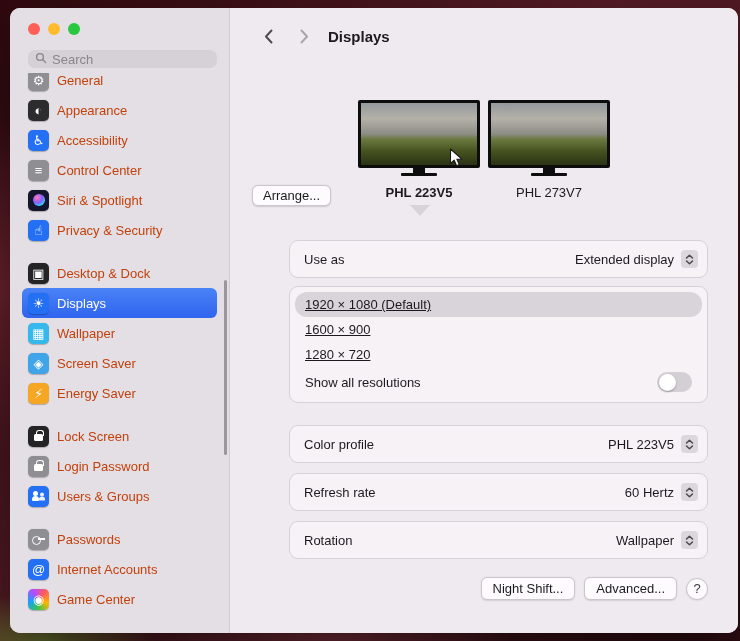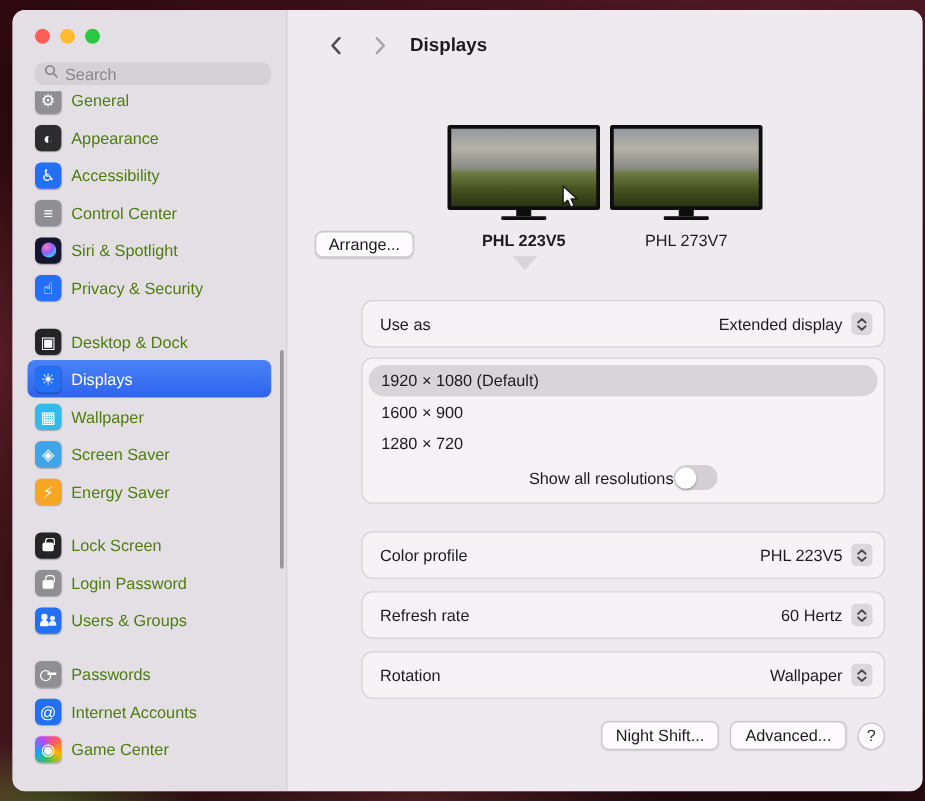--- a/index.html
+++ b/index.html
@@ -31,21 +31,21 @@
                 border-radius:7px; display:flex; align-items:center; padding:0 7px; gap:5px; }
   .search-box input { border:none; background:transparent; outline:none;
                       font:13px "Liberation Sans","DejaVu Sans",sans-serif; color:#4b474b; width:100%; }
   .search-box input::placeholder { color:#8a868a; }
   .nav { flex:1; overflow:hidden; padding:6px 12px 0 12px; }
   .group { margin-bottom:13px; }
   .group.first { margin-top:-14px; }
   .item { display:flex; align-items:center; height:30px; padding:0 6px; border-radius:6px; gap:8px; cursor:default; }
   .item.selected { background:linear-gradient(180deg,#4a83f6,#2e64ef); }
   .item.selected .lbl { color:#fff; }
-  .lbl { font-size:13px; color:#4d7c0f; white-space:nowrap; }
+  .lbl { font-size:13px; color:#c2410c; white-space:nowrap; }
   .ic { width:21px; height:21px; border-radius:5px; display:flex; align-items:center;
         justify-content:center; color:#fff; font-size:13px; line-height:1; flex:none;
         box-shadow:0 .5px 1px rgba(0,0,0,.25); }
   .siri-orb { width:12px; height:12px; border-radius:50%;
               background:radial-gradient(circle at 35% 30%, #ff7ab8, #8a5cff 45%, #2bd5ff 75%, #0b6cf0); }
   .glyph-lock { position:relative; width:9px; height:7px; background:#fff; border-radius:1.5px; margin-top:3px; }
   .glyph-lock::before { content:""; position:absolute; top:-4px; left:1.5px; width:6px; height:5px;
                         border:1.5px solid #fff; border-bottom:none; border-radius:3px 3px 0 0; }
   .glyph-key { position:relative; width:14px; height:13px; }
   .glyph-key::before { content:""; position:absolute; left:0; top:3px; width:7px; height:7px;
@@ -88,23 +88,23 @@
   .card { background:#f6f2f6; border:1px solid #d6d1d6; border-radius:9px;margin-left:37px; }
   .rowcard { height:38px; display:flex; align-items:center; justify-content:space-between;
              padding:0 9px 0 14px; }
   .rlabel { font-size:13px; color:#1c1a1e; }
   .select { display:flex; align-items:center; gap:7px; }
   .sval { font-size:13px; color:#1c1a1e; }
   .stepper { width:17px; height:18px; border-radius:4px; background:#dcd7dc;
              display:flex; flex-direction:column; align-items:center; justify-content:center; }
   .rescard { margin-top:8px; padding:5px; }
   .resrow { height:25px; display:flex; align-items:center; padding:0 10px; border-radius:12px;
-            font-size:13px; color:#1c1a1e; }
+            font-size:13px; color:#1c1a1e;text-decoration:underline; }
   .resrow.selected { background:#d9d4d9; }
-  .togglerow { height:30px; display:flex; align-items:center; justify-content:center; padding:0 10px; }
+  .togglerow { height:30px; display:flex; align-items:center; justify-content:space-between; padding:0 10px; }
   .toggle { width:35px; height:20px; border-radius:10px; background:#d4cfd4; position:relative; }
   .knob { position:absolute; left:1.5px; top:1.5px; width:17px; height:17px; border-radius:50%;
           background:#fff; box-shadow:0 1px 2px rgba(0,0,0,.3); }
   .mt22 { margin-top:22px; } .mt10 { margin-top:10px; }
   .footer { margin-top:18px; display:flex; justify-content:flex-end; align-items:center; gap:9px; }
   .btn { background:#fdfbfd; border:1px solid #cbc6cb; border-radius:6px; padding:3px 11px;
          font-size:13px; color:#1c1a1e; box-shadow:0 .5px 1.5px rgba(0,0,0,.12); }
   .help { width:22px; height:22px; border-radius:50%; background:#fdfbfd; border:1px solid #cbc6cb;
           display:flex; align-items:center; justify-content:center; font-size:13px; color:#3a383c;
           box-shadow:0 .5px 1.5px rgba(0,0,0,.12); }

